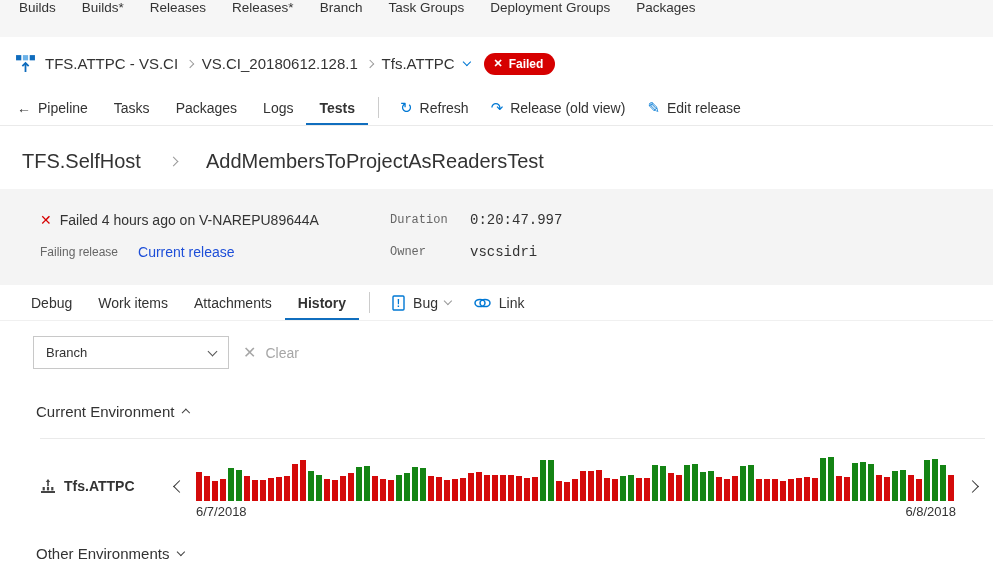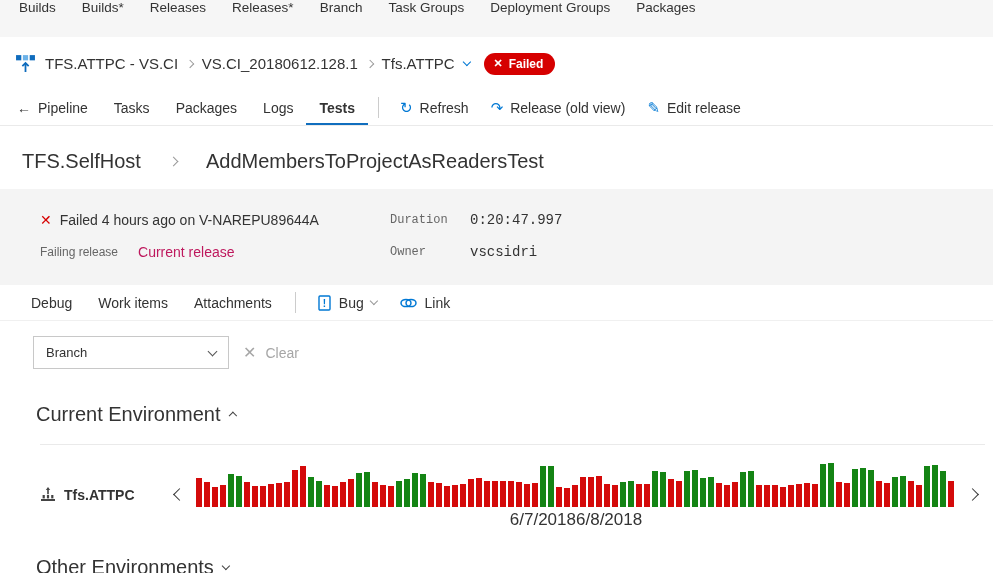--- a/index.html
+++ b/index.html
@@ -36,40 +36,40 @@
   .action .ic { color:#0078d4; font-size:15px; }
   .tabrow2 { padding-left:18px; border-bottom:1px solid #f0f0f0; }
   
   .test-heading { display:flex; align-items:center; gap:29px; font-size:20px; padding:24px 0 16px 22px; }
   
   .summary { background:#f4f4f4; padding:15px 0 17px 40px; display:flex; }
   .sum-left { width:350px; }
   .sum-row { height:32px; display:flex; align-items:center; gap:8px; }
   .lbl { color:#666; font-size:12px; }
   .red-x { color:#d60000; font-size:14px; }
-  .link { color:#be185d; cursor:pointer; }
+  .link { color:#1d4ed8; cursor:pointer; }
   .sum-right { display:grid; grid-template-columns:80px auto; align-items:center; }
   .sum-right div { height:32px; display:flex; align-items:center;font-family:Liberation Mono, monospace; }
   
   .filter-row { display:flex; align-items:center; padding:15px 0 8px 33px; }
   .branch-box { width:196px; height:33px; border:1px solid #c8c8c8; display:flex;
     align-items:center; justify-content:space-between; padding:0 12px; font-size:13px;
     cursor:pointer; background:#fff; }
   .clear-btn { color:#a6a6a6; display:flex; align-items:center; gap:9px; margin-left:14px; font-size:14px; cursor:default; }
   .clear-btn .x { font-size:16px; }
   
-  .section-title { display:flex; align-items:center; gap:9px; font-size:20px; padding:26px 0 18px 36px; cursor:pointer; }
+  .section-title { display:flex; align-items:center; gap:9px; font-size:15px; padding:26px 0 18px 36px; cursor:pointer; }
   .chart-section { margin:0 8px 0 40px; border-top:1px solid #eaeaea; padding-top:14px; }
   .chart-row { display:flex; align-items:center; }
   .env-label { width:140px; display:flex; align-items:center; gap:8px; font-weight:bold; font-size:14px; }
   .nav-arrow { padding:0 8px; cursor:pointer; display:flex; align-items:center; }
   .bars-col { margin:0 4px; }
   .bars { display:flex; align-items:flex-end; height:48px; }
   .bar { width:6px; margin-right:2px; cursor:pointer; }
-  .dates { display:flex; justify-content:center; font-size:17px; margin-top:3px; }
+  .dates { display:flex; justify-content:space-between; font-size:13px; margin-top:3px; }
   .bicon { display:inline-flex; align-items:center; }
 </style>
 </head>
 <body>
 
 <div class="topnav">
   <span class="nav-item">Builds</span>
   <span class="nav-item">Builds*</span>
   <span class="nav-item">Releases</span>
   <span class="nav-item">Releases*</span>
@@ -146,20 +146,21 @@
     <div>0:20:47.997</div>
     <div class="lbl">Owner</div>
     <div>vscsidri</div>
   </div>
 </div>
 
 <div class="tabrow tabrow2">
   <span class="tab">Debug</span>
   <span class="tab">Work items</span>
   <span class="tab">Attachments</span>
+  <span class="tab active">History</span>
   <span class="vdiv"></span>
   <span class="action">
     <span class="bicon">
       <svg width="15" height="16" viewBox="0 0 15 16">
         <rect x="2" y="1" width="11" height="14" rx="1" fill="none" stroke="#0078d4" stroke-width="1.4"></rect>
         <text x="7.5" y="11.5" font-size="10" fill="#0078d4" text-anchor="middle" font-weight="bold" font-family="Liberation Sans, sans-serif">!</text>
       </svg>
     </span>
     <span>Bug</span>
     <i class="chev down sm gray"></i>

